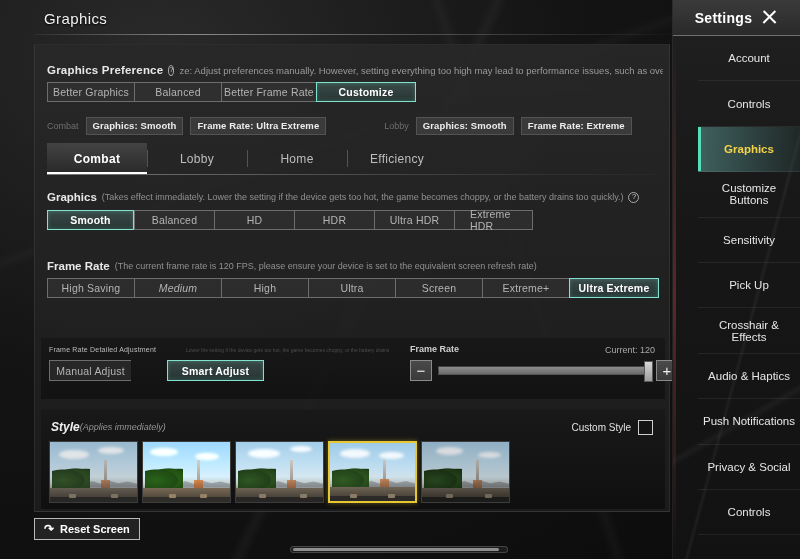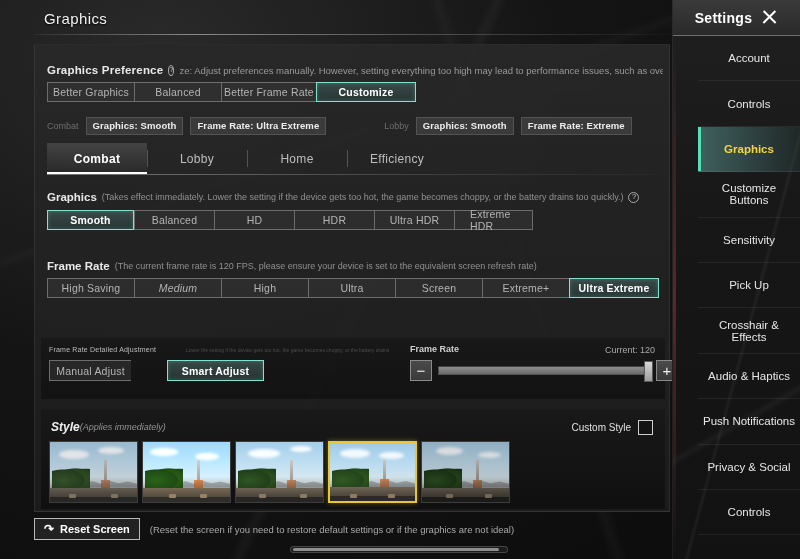--- a/index.html
+++ b/index.html
@@ -530,21 +530,20 @@
         </div>
       </div>
     </div>
   </div>
 
   <div class="reset-bar">
     <div class="reset-btn">
       <span class="undo-icon">↶</span>
       <span>Reset Screen</span>
     </div>
-    <div class="reset-note">(Reset the screen if you need to restore default settings or if the graphics are not ideal)</div>
   </div>
   <div class="hscroll">
       <i></i>
     </div>
 
   <div class="sidebar">
     <div class="sb-edge"></div>
     <div class="sb-head">
       <span class="sb-title">Settings</span>
       <span class="close-x"></span>

